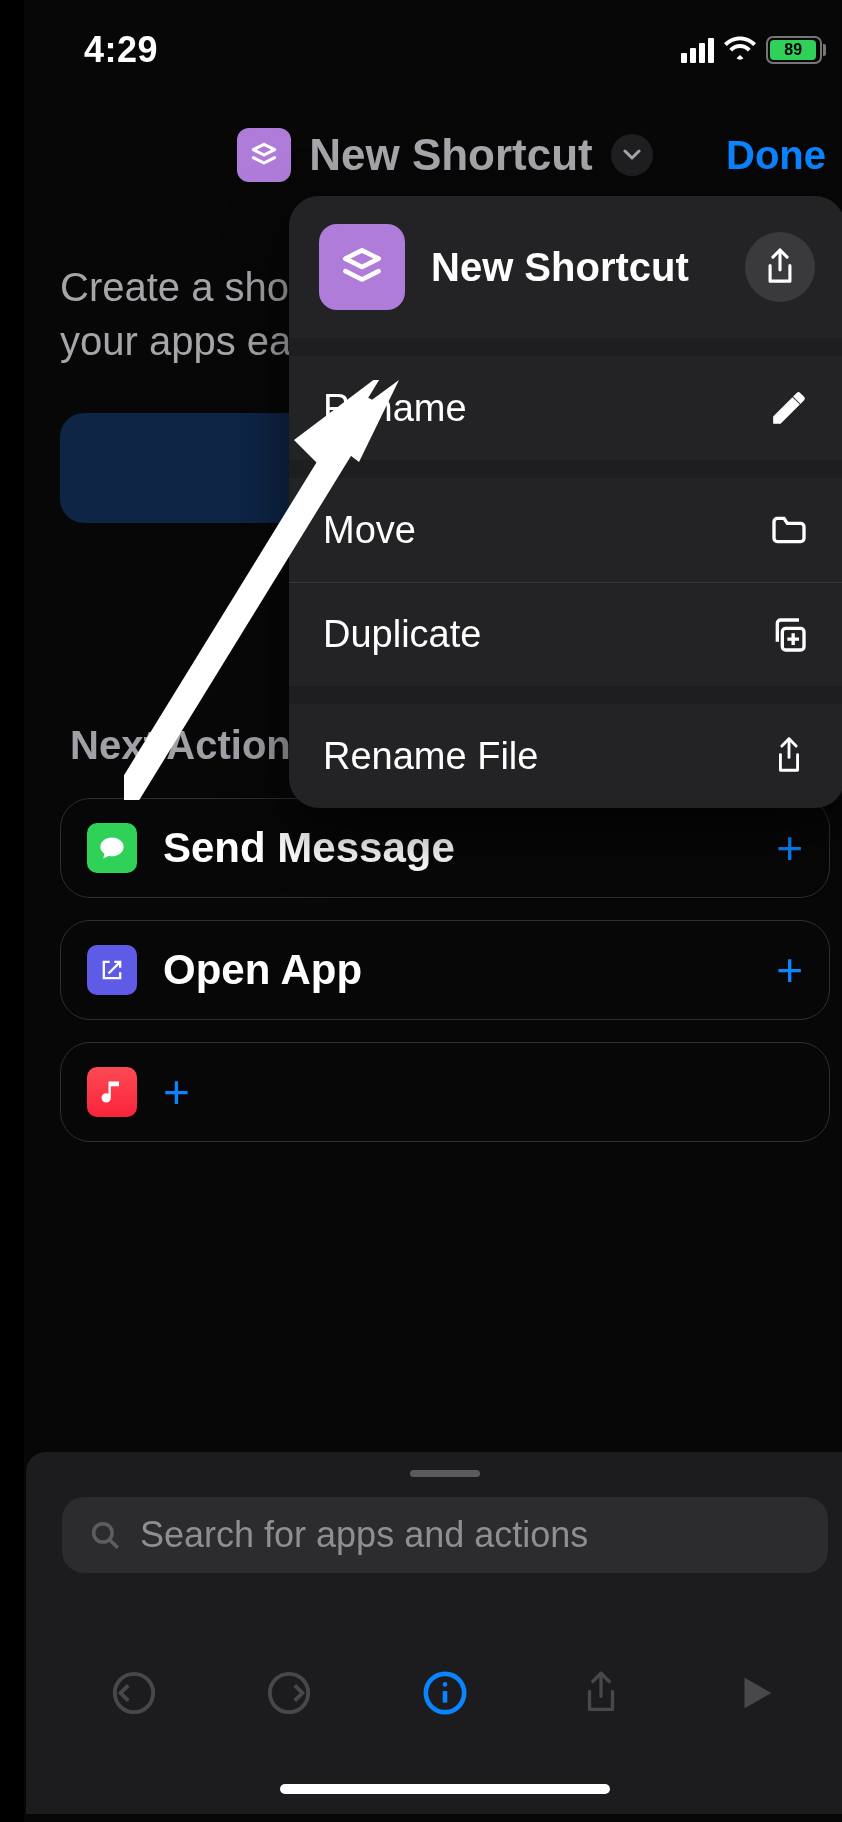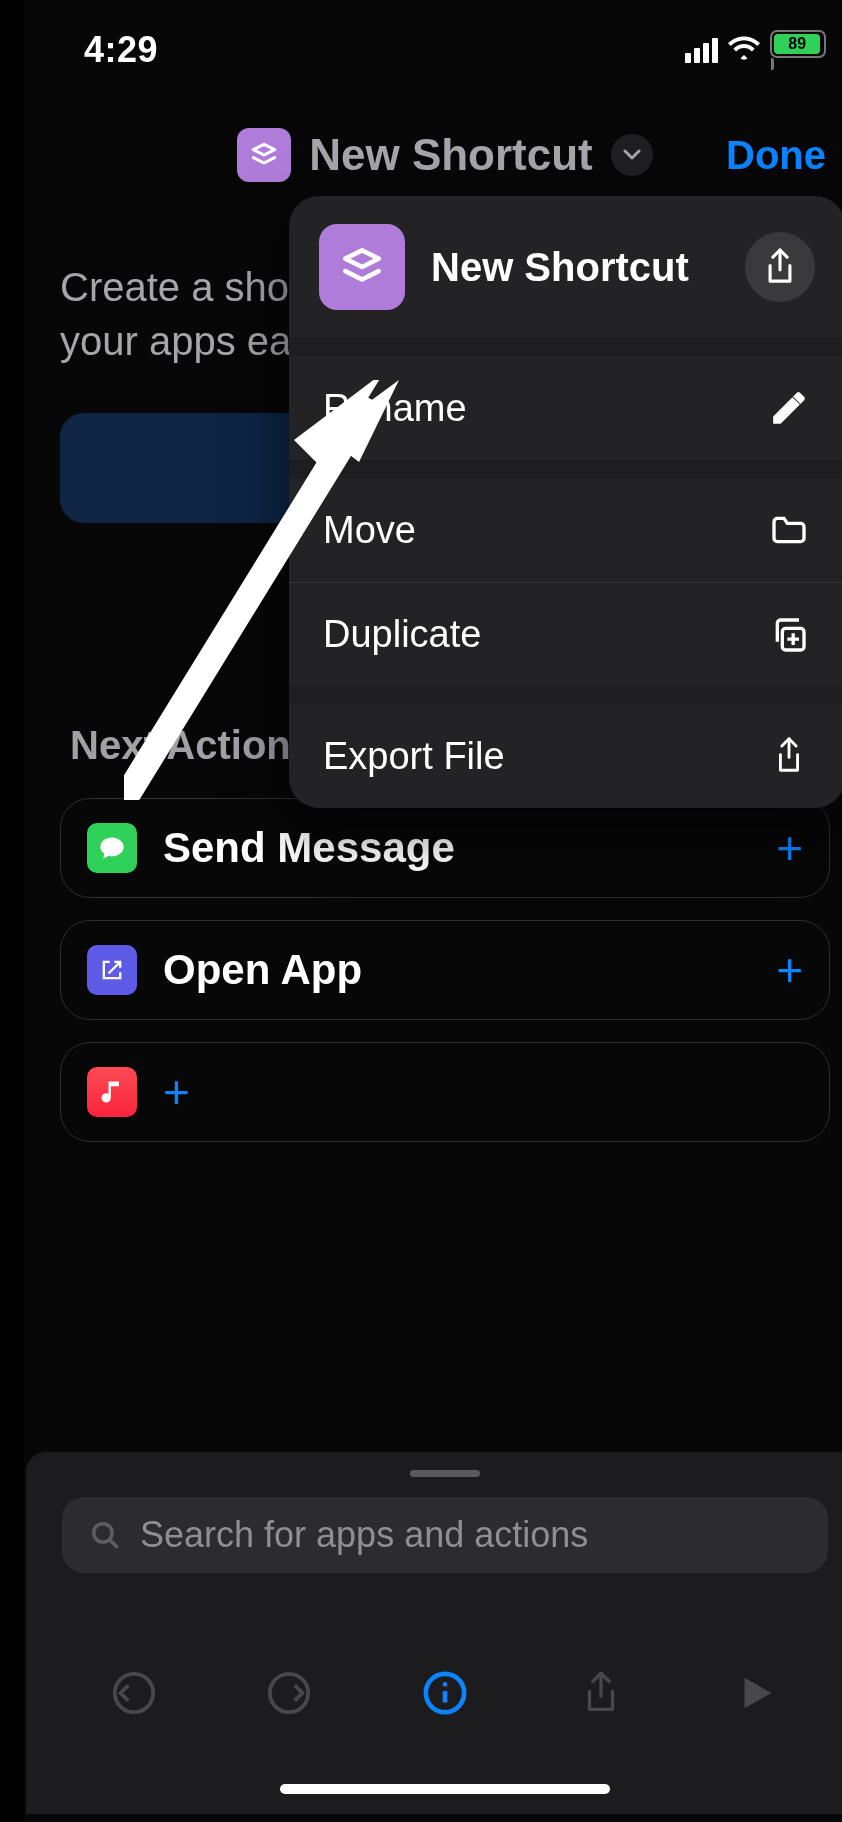--- a/index.html
+++ b/index.html
@@ -10,21 +10,21 @@
   .status-bar { position: absolute; top: 0; left: 0; right: 0; height: 100px; display: flex; align-items: center; justify-content: space-between; padding: 0 40px 0 60px; }
   .status-time { font-size: 36px; font-weight: 600; letter-spacing: 0.5px; }
   .status-right { display: flex; align-items: center; gap: 10px; }
   .cell-bars { display: inline-flex; align-items: flex-end; gap: 3px; }
   .cell-bars span { width: 6px; background: #fff; border-radius: 1px; }
   .cell-bars span:nth-child(1){height:10px}
   .cell-bars span:nth-child(2){height:15px}
   .cell-bars span:nth-child(3){height:20px}
   .cell-bars span:nth-child(4){height:25px}
   .wifi-icon { width: 32px; height: 25px; }
-  .battery { position: relative; display:inline-flex; align-items:flex-start;flex-direction:column; }
+  .battery { position: relative; display:inline-flex; align-items:center; }
   .battery-body { width: 56px; height: 28px; border: 2px solid rgba(255,255,255,.45); border-radius: 7px; position: relative; overflow: hidden; }
   .battery-fill { position:absolute; left:2px; top:2px; bottom:2px; width: 89%; background:#30d158; border-radius:4px; display:flex; align-items:center; justify-content:center; }
   .battery-text { font-size:16px; font-weight:700; color:#000; }
   .battery-nub { width:3px; height:12px; background: rgba(255,255,255,.45); border-radius:0 2px 2px 0; margin-left:1px; }
 
   
   .nav { position: absolute; top: 110px; left: 0; right: 0; height: 90px; display: flex; align-items: center; justify-content: center; padding: 0 40px 0 40px; }
   .nav-title-wrap { display: flex; align-items: center; gap: 18px; }
   .shortcut-chip { width: 54px; height: 54px; border-radius: 12px; background: #b07cda; display:flex; align-items:center; justify-content:center; }
   .shortcut-chip svg { width: 32px; height: 32px; }
@@ -213,21 +213,21 @@
               <path d="M14.5 11v7M11 14.5h7"></path>
               <path d="M5 16V5a2 2 0 0 1 2-2h11"></path>
             </svg>
         </span>
       </div>
     </div>
 
     <div class="ctx-gap"></div>
     <div class="ctx-group">
       <div class="ctx-row">
-        <span class="ctx-row-label">Export File</span>
+        <span class="ctx-row-label">Rename File</span>
         <span class="ctx-row-icon">
           <svg viewBox="0 0 24 28" fill="none" stroke="#fff" stroke-width="2" stroke-linecap="round" stroke-linejoin="round">
               <path d="M12 2v13"></path>
               <path d="M7 7l5-5 5 5"></path>
               <path d="M6 13v11h12V13"></path>
             </svg>
         </span>
       </div>
     </div>
   </div>

